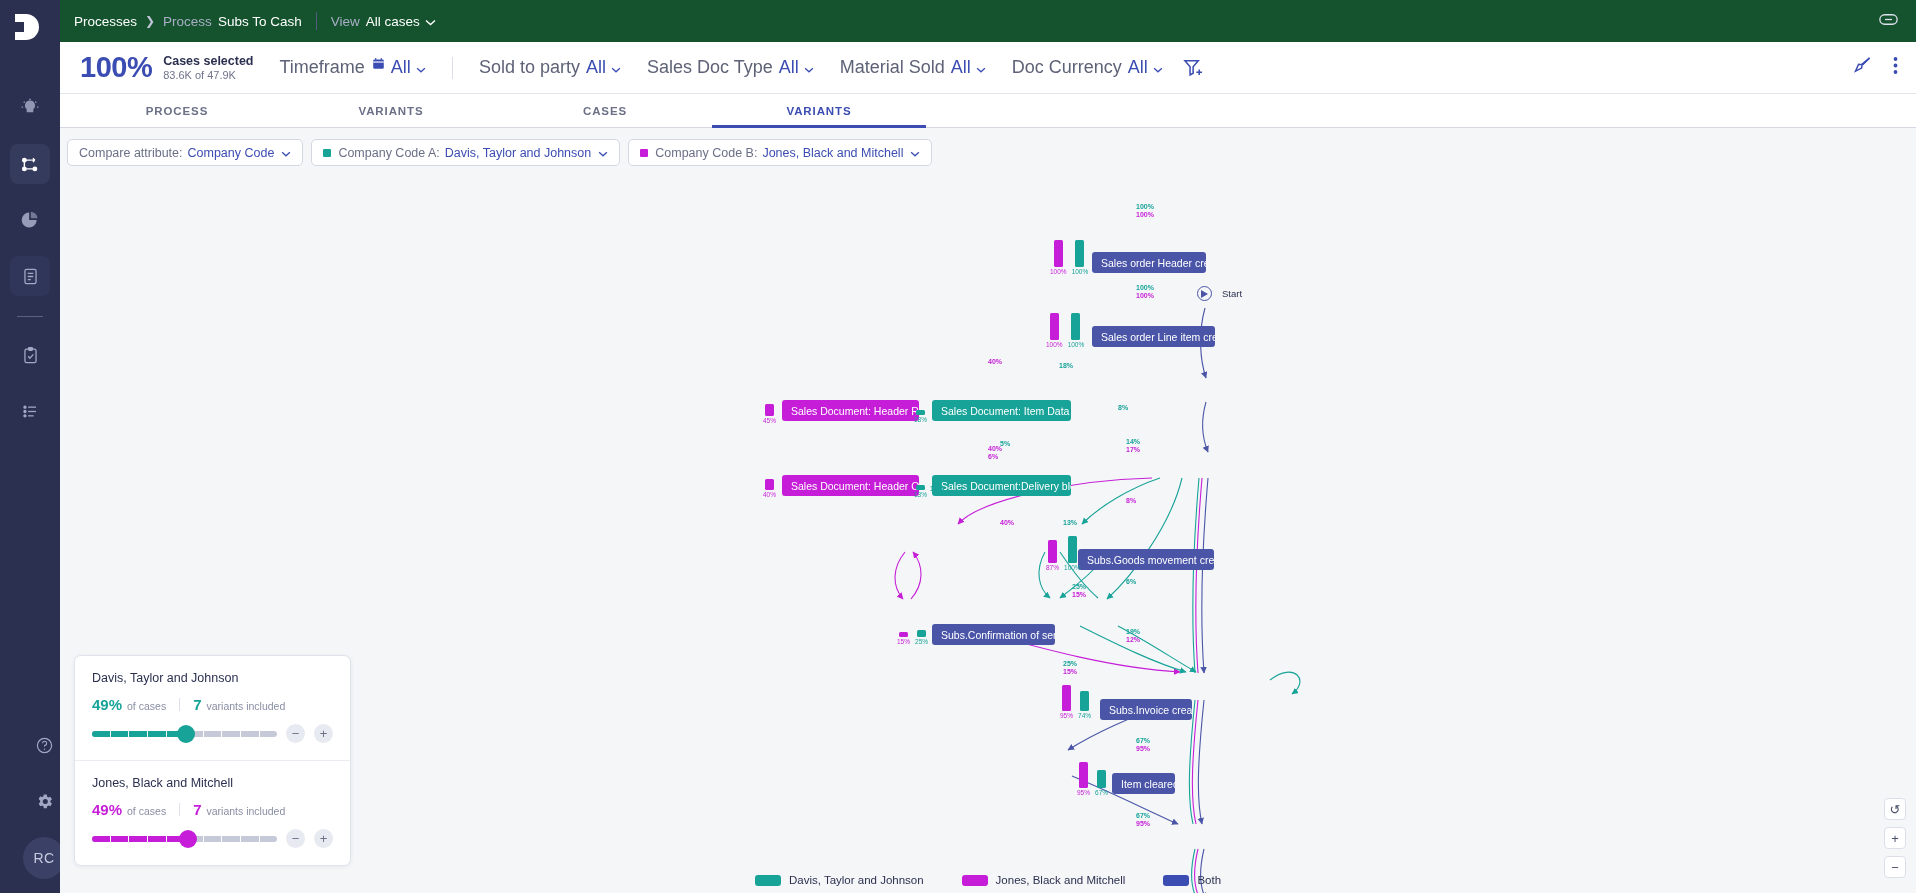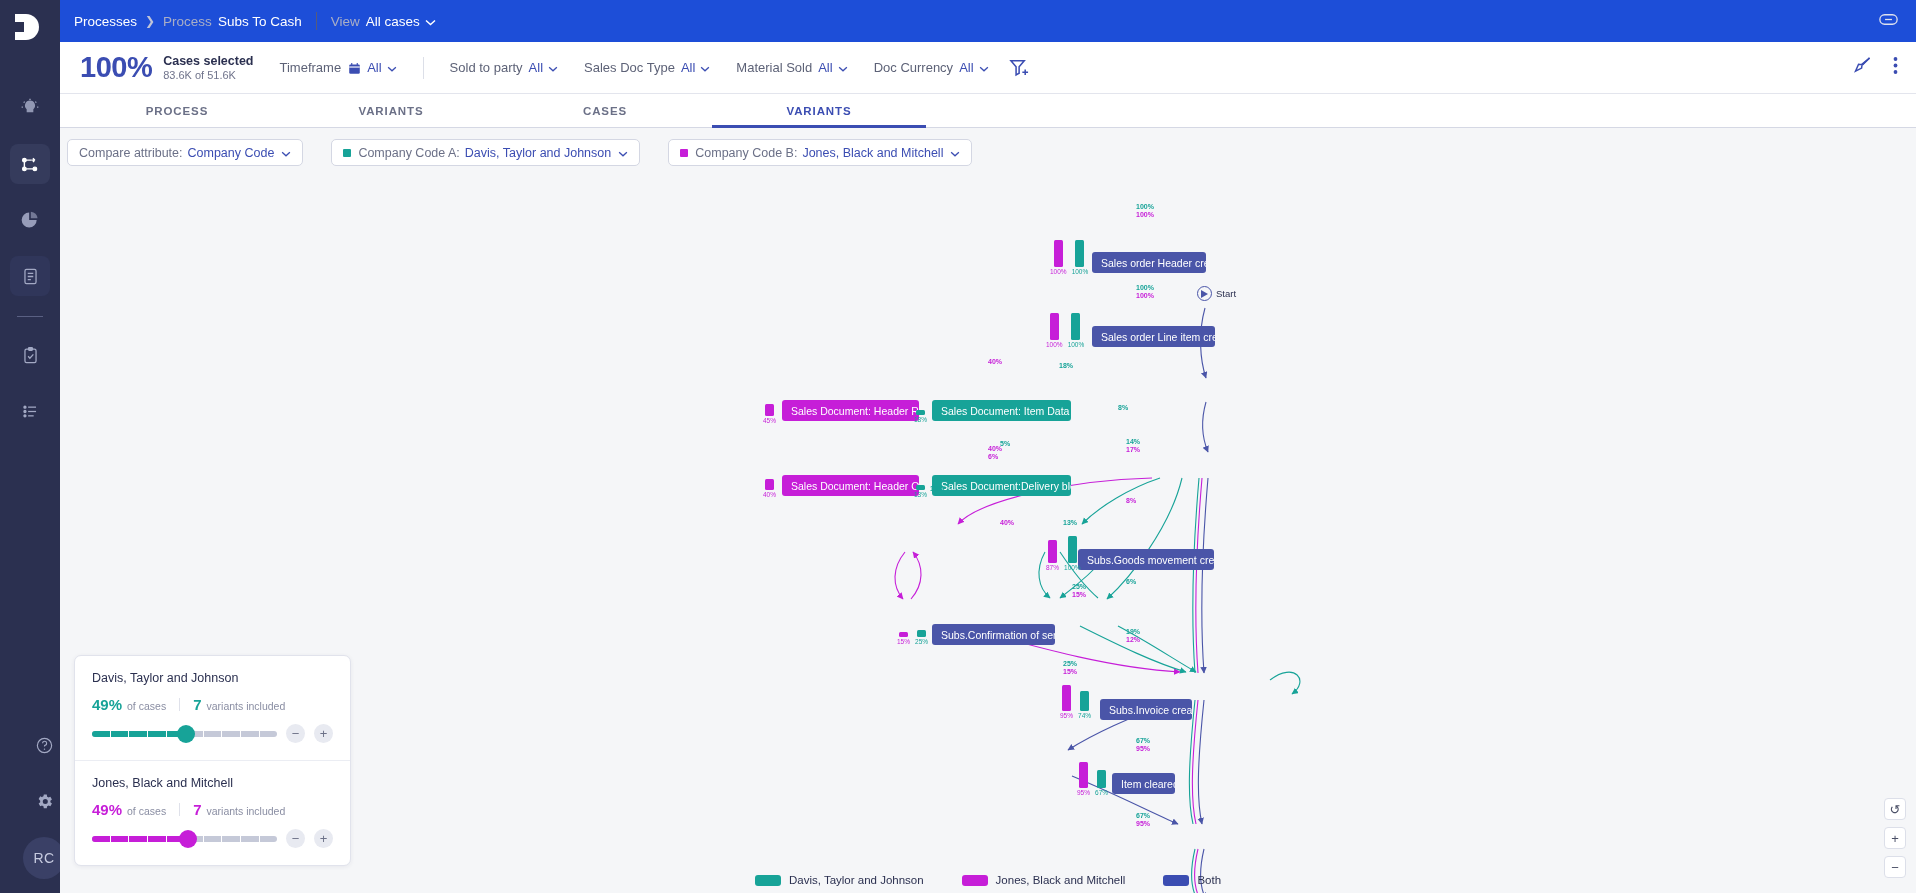--- a/index.html
+++ b/index.html
@@ -44,41 +44,41 @@
     background: #3a4066; color: #c7cbe0;
     display: flex; align-items: center; justify-content: center;
     font-size: 14px; letter-spacing: .5px; cursor: pointer;
   }
 
   
   .main { flex: 1 1 auto; display: flex; flex-direction: column; min-width: 0; }
 
   
   .topbar {
-    height: 42px; background: #1d4ed8; color: #ffffff;
+    height: 42px; background: #14532d; color: #ffffff;
     display: flex; align-items: center; padding: 0 18px 0 14px;
     font-size: 13.5px; flex: 0 0 42px;
   }
   .crumb { color: #ffffff; cursor: pointer; }
   .crumb.dim { color: #a9aec6; }
   .crumb-sep { margin: 0 8px; color: #c0c4d8; font-size: 12px; }
   .vbar { width: 1px; height: 18px; background: #555b7d; margin: 0 14px; }
   .topbar-right { margin-left: auto; display: flex; align-items: center; gap: 16px; color: #dfe2ee; }
   .chev { display:inline-block; margin-left:5px; }
 
   
   .filterbar {
     height: 52px; background: #ffffff; border-bottom: 1px solid #e3e5ed;
     display: flex; align-items: center; padding: 0 18px 0 20px; flex: 0 0 52px;
   }
   .pct { font-size: 29px; font-weight: bold; color: #3b4db2; letter-spacing: -0.5px; }
   .sel-wrap { margin-left: 11px; line-height: 1.12; }
   .sel-title { font-size: 12.5px; font-weight: bold; color: #2b3050; }
   .sel-sub { font-size: 11px; color: #70748c; margin-top: 1px; }
-  .fgroup { display: flex; align-items: flex-end; margin-left: 26px; font-size: 13px; color: #5d6277; cursor:pointer; white-space: nowrap;}
+  .fgroup { display: flex; align-items: flex-start; margin-left: 26px; font-size: 18px; color: #5d6277; cursor:pointer; white-space: nowrap;}
   .fgroup .fval { color: #3b4db2; font-weight: normal; margin-left: 6px; }
   .fdiv { width: 1px; height: 22px; background: #dcdfe8; margin-left: 26px; }
   .fbar-right { margin-left: auto; display: flex; align-items: center; gap: 20px; }
 
   
   .tabs {
     height: 34px; background: #ffffff; display: flex; flex: 0 0 34px;
     padding-left: 10px; border-bottom: 1px solid #d5d8e4; position: relative;
   }
   .tab {
@@ -90,21 +90,21 @@
   .tab.active { color: #3b4db2; }
   .tab.active::after {
     content:""; position: absolute; left: 0; right: 0; bottom: -1px;
     height: 3px; background: #3b4db2;
   }
 
   
   .canvas { position: relative; flex: 1 1 auto; background: #f5f6f8; overflow: hidden; }
 
   
-  .selrow { position: absolute; top: 11px; left: 7px; display: flex; gap: 28px; z-index: 6; border-radius: 13px; }
+  .selrow { position: absolute; top: 11px; left: 7px; display: flex; gap: 8px; z-index: 6; border-radius: 13px; }
   .selbox {
     height: 27px; background: #ffffff; border: 1px solid #d4d7e3; border-radius: 5px;
     display: flex; align-items: center; padding: 0 11px; font-size: 12.5px;
     color: #6b7087; cursor: pointer; white-space: nowrap;
   }
   .selbox .v { color: #3b4db2; margin-left: 5px; }
   .swatch { width: 8px; height: 8px; border-radius: 1px; margin-right: 7px; flex: 0 0 8px; }
   .caret { margin-left: 7px; color: #6b7087; }
 
   
@@ -113,21 +113,21 @@
     position: absolute; border-radius: 3px; color: #ffffff;
     font-size: 10.5px; display: flex; align-items: center;
     padding: 0 9px; height: 21px; white-space: nowrap; overflow: hidden;
     cursor: pointer;
   }
   .bargrp { position: absolute; display: flex; align-items: flex-end; gap: 5px; }
   .barcol { display: flex; flex-direction: column; align-items: center; }
   .bar { width: 9px; border-radius: 1.5px; }
   .barlbl { font-size: 6.5px; margin-top: 1px; }
   .edgelbl { position: absolute; font-size: 7px; font-weight: bold; white-space: nowrap; line-height: 1.15; }
-  .terminal { position: absolute; display: flex; align-items: center; gap: 4px; }
+  .terminal { position: absolute; display: flex; align-items: center; gap: 10px; }
   .tcircle {
     width: 15px; height: 15px; border-radius: 50%; border: 1.3px solid #4a55a8;
     display: flex; align-items: center; justify-content: center; background: #f5f6f8;
   }
   .tlabel { font-size: 9.5px; color: #2b3050; }
 
   
   .cmp-panel {
     position: absolute; left: 14px; bottom: 27px; width: 277px;
     background: #ffffff; border: 1px solid #e1e3ec; border-radius: 7px;
@@ -273,21 +273,21 @@
             <path d="M7 6.5h8"></path>
           </svg>
         </span>
       </div>
     </header>
 
     <div class="filterbar">
       <span class="pct">100%</span>
       <div class="sel-wrap">
         <div class="sel-title">Cases selected</div>
-        <div class="sel-sub">83.6K of 51.6K</div>
+        <div class="sel-sub">83.6K of 47.9K</div>
       </div>
 
       <div class="fgroup">
         <span>Timeframe</span>
         <span style="margin-left:7px;display:inline-flex;">
           <svg width="13" height="13" viewBox="0 0 16 16" fill="none" stroke="#3b4db2" stroke-width="1.4">
             <rect x="1.5" y="3" width="13" height="11.5" rx="1.6" fill="#3b4db2" stroke="none"></rect>
             <path d="M1.5 6.2h13" stroke="#ffffff"></path>
             <path d="M4.6 1.3v2.4M11.4 1.3v2.4" stroke="#3b4db2"></path>
           </svg>

